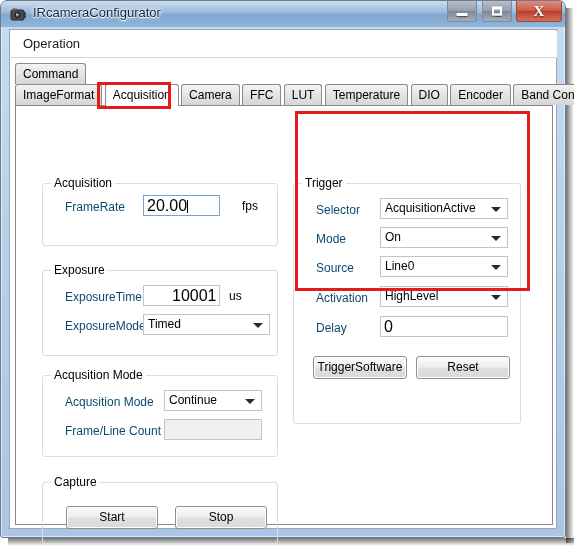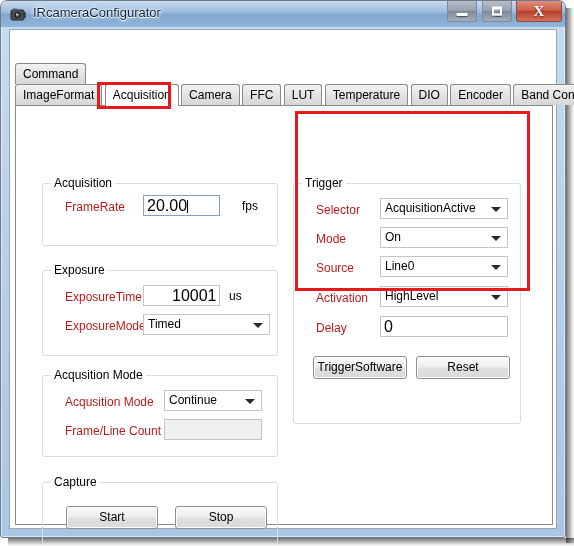--- a/index.html
+++ b/index.html
@@ -209,21 +209,21 @@
     background: #ffffff;
     padding: 0 3px;
     font-size: 12px;
     color: #000;
     white-space: nowrap;
   }
 
   .fld-label {
     position: absolute;
     font-size: 12px;
-    color: #b91c1c;
+    color: #0c4a6e;
     white-space: nowrap;
   }
   .unit {
     position: absolute;
     font-size: 12px;
     color: #000;
   }
 
   
   .textbox {
@@ -335,20 +335,23 @@
         <span class="maxbox"></span>
       </div>
       <div class="wbtn close">
         <span class="xglyph">X</span>
       </div>
     </div>
   </div>
 
   <div id="client">
 
+    <div id="menubar">
+      <div class="mi">Operation</div>
+    </div>
 
     <div id="tabctl">
 
       <div class="tabrow row1">
         <div class="tab">Command</div>
       </div>
 
       <div class="tabrow row2">
         <div class="tab">ImageFormat</div>
         <div class="tab selected">Acquisition</div>

